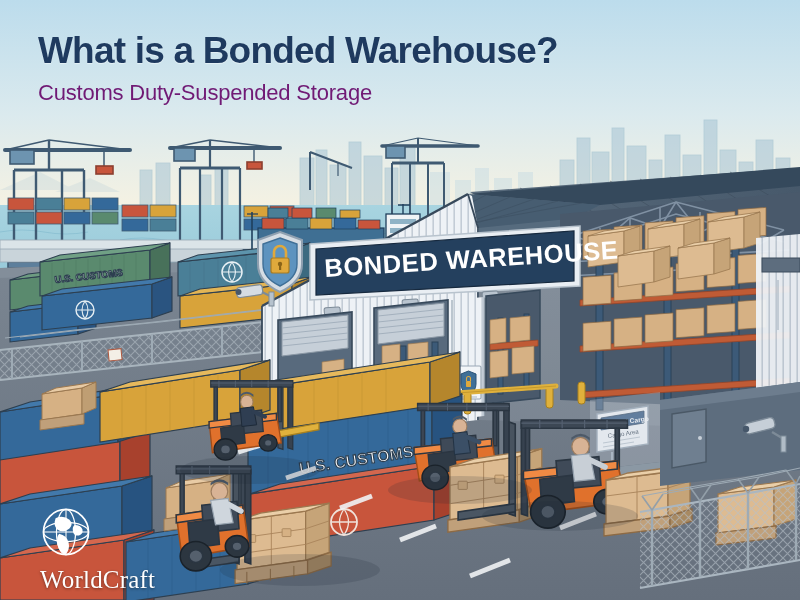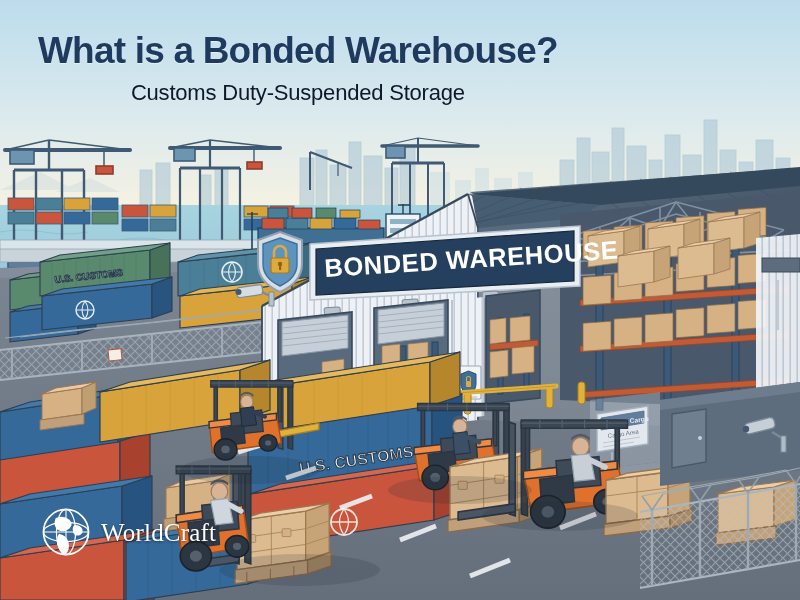--- a/index.html
+++ b/index.html
@@ -3,33 +3,33 @@
 <meta charset="utf-8">
 <style>
   * { margin:0; padding:0; box-sizing:border-box; }
   html,body { width:800px; height:600px; overflow:hidden; }
   body {
     font-family:"Liberation Sans", sans-serif;
     background:#eaf2f6;
   }
   #stage { position:relative; width:800px; height:600px; overflow:hidden; }
   #scene { position:absolute; inset:0; }
-  .hdr { position:absolute; left:38px; top:32px; z-index:40;text-align:center; }
+  .hdr { position:absolute; left:38px; top:32px; z-index:40; }
   .hdr h1 {
     font-size:37px; font-weight:bold; letter-spacing:-0.8px;
     color:#1e3a5f; line-height:1.05; white-space:nowrap;
     text-shadow:0 1px 1px rgba(255,255,255,.5);
   }
   .hdr h2 {
     margin-top:9px; font-size:22px; font-weight:normal;
-    color:#0f172a; letter-spacing:-0.2px; white-space:nowrap;
+    color:#701a75; letter-spacing:-0.2px; white-space:nowrap;
   }
   .brand {
     position:absolute; left:40px; top:506px; z-index:40;
-    display:flex; align-items:center; gap:9px;
+    display:flex; align-items:flex-start; gap:9px;flex-direction:column;
   }
   .brand .globe { width:52px; height:52px; flex:none; }
   .brand .btxt {
     font-family:"Liberation Serif", serif; color:#fff;
     line-height:1.0; text-shadow:0 1px 3px rgba(0,0,0,.45);
   }
   .brand .b1 { font-size:25px; letter-spacing:.2px; }
   .brand .b2 { font-size:25px; letter-spacing:.2px; margin-top:2px; margin-left:16px;}
 </style>
 </head>

